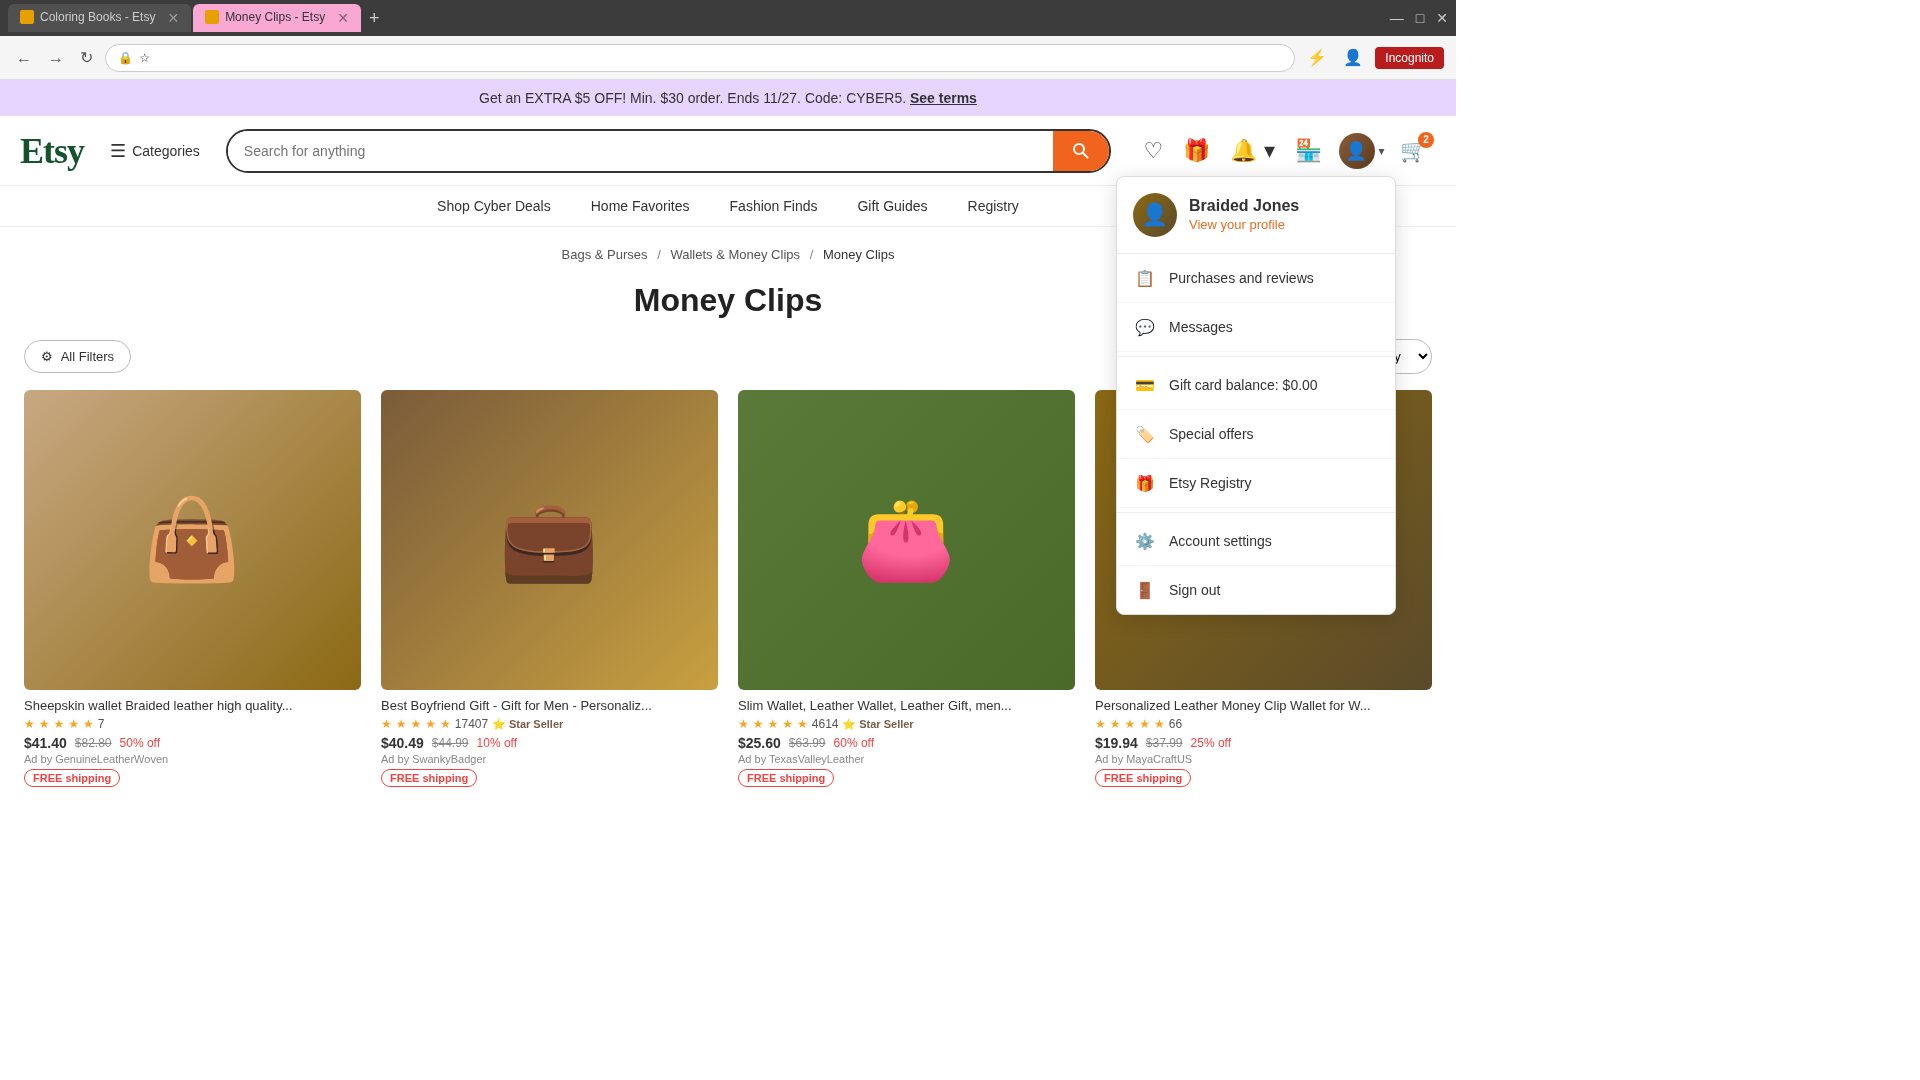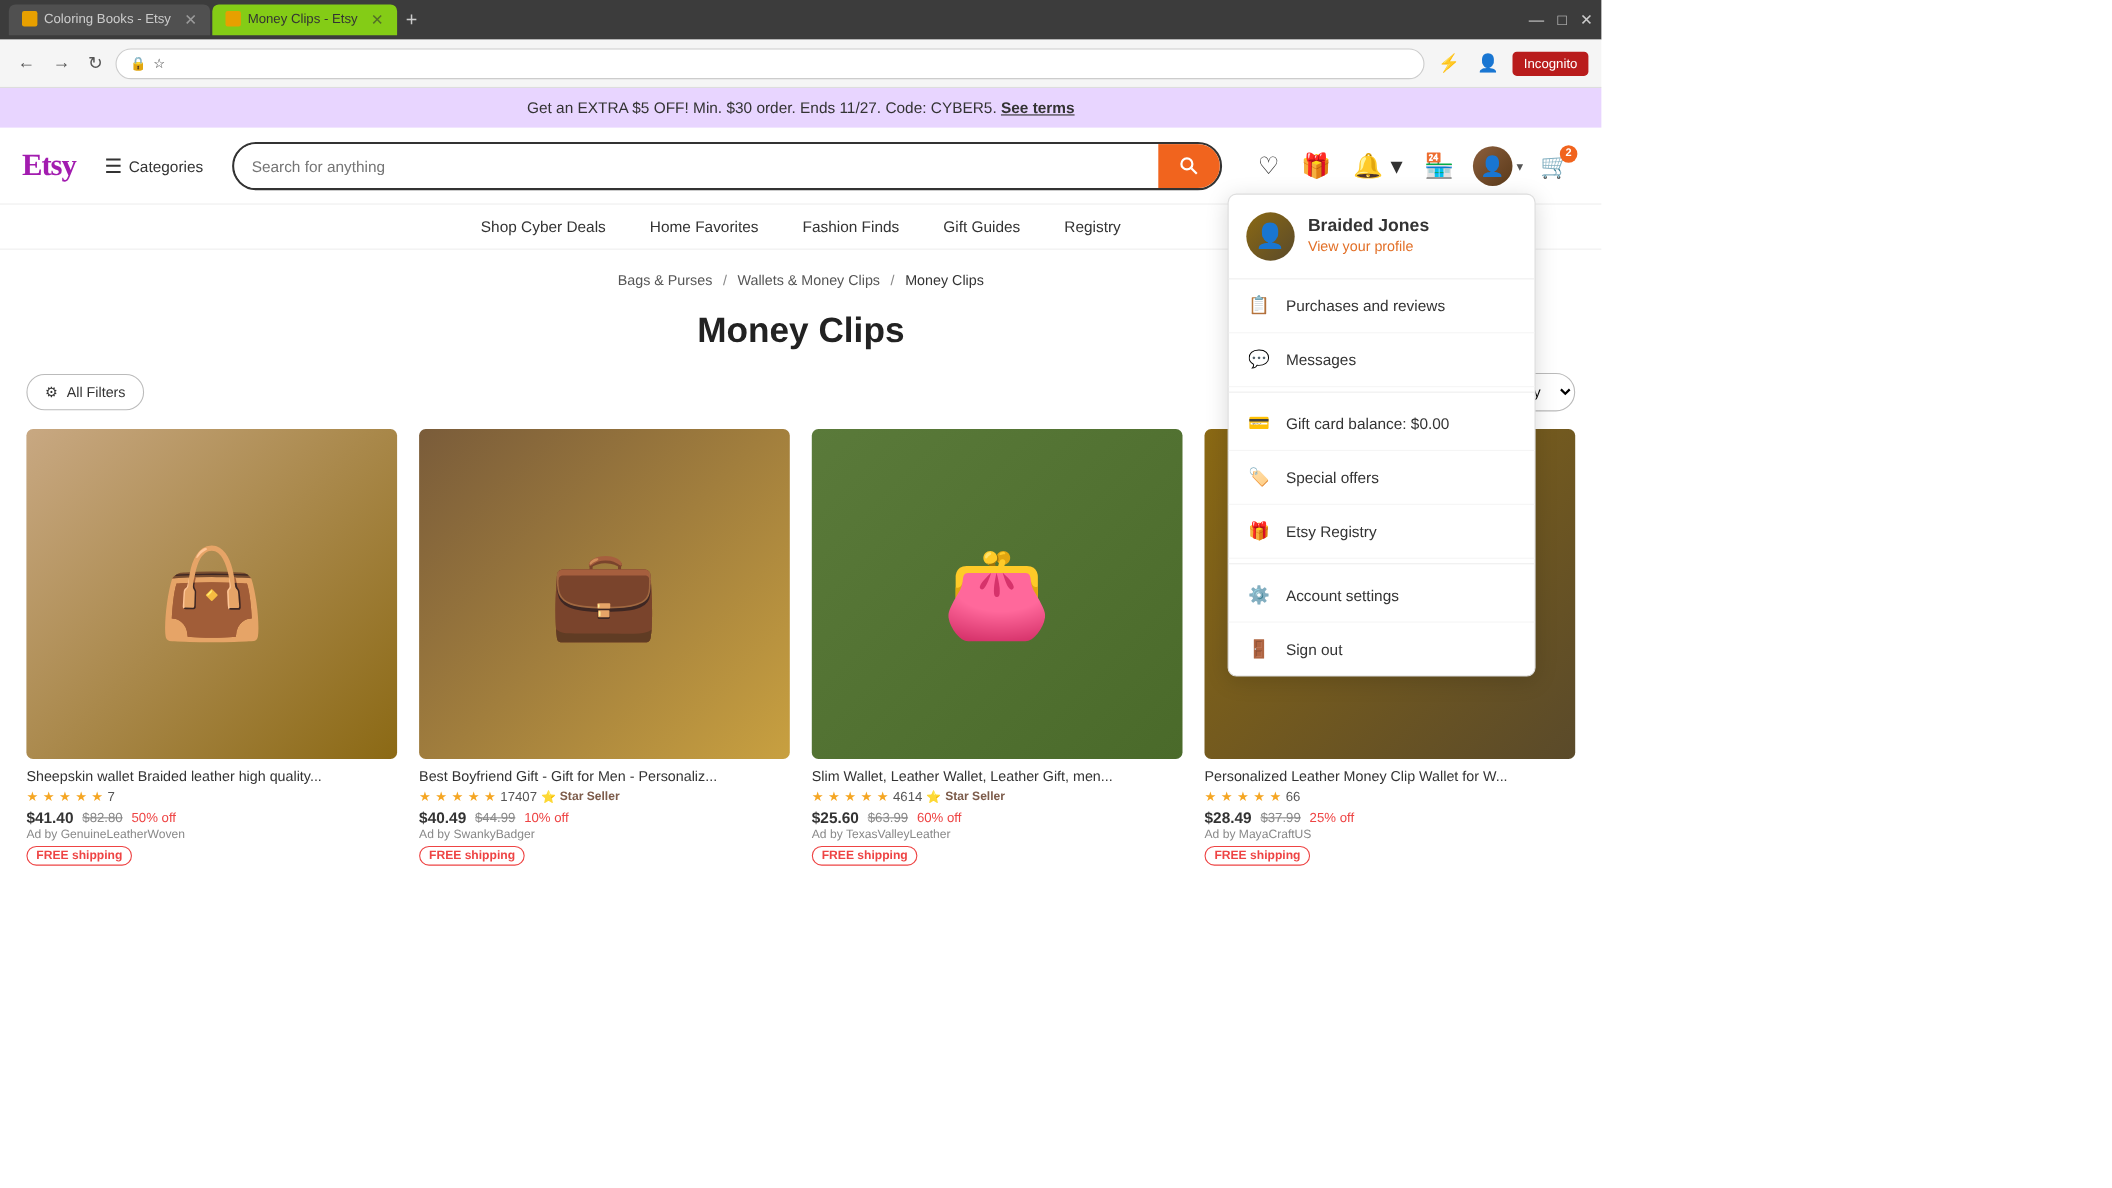--- a/index.html
+++ b/index.html
@@ -2,40 +2,40 @@
 <html><head>
   <meta charset="utf-8">
   <style>
     * { margin: 0; padding: 0; box-sizing: border-box; }
     body { font-family: -apple-system, BlinkMacSystemFont, 'Segoe UI', sans-serif; background: #fff; width: 1456px; min-height: 820px; overflow-x: hidden; }
 
     
     .browser-chrome { background: #3c3c3c; height: 36px; display: flex; align-items: center; padding: 0 8px; gap: 8px; }
     .browser-tabs { display: flex; gap: 2px; }
     .browser-tab { display: flex; gap: 6px; padding: 6px 12px; border-radius: 6px 6px 0 0; font-size: 12px; color: #ccc; background: #505050; cursor: pointer; max-width: 200px; }
-    .browser-tab.active { background: #84cc16; color: #333; }
+    .browser-tab.active { background: #f9a8d4; color: #333; }
     .browser-tab .tab-icon { width: 14px; height: 14px; border-radius: 2px; background: #e8a000; display: inline-block; }
     .browser-tab .close-tab { margin-left: 6px; opacity: 0.6; font-size: 14px; }
     .browser-tab-add { background: none; border: none; color: #ccc; font-size: 18px; cursor: pointer; padding: 0 6px; }
 
     .browser-nav { background: #f5f5f5; height: 44px; display: flex; align-items: center; padding: 0 12px; gap: 8px; border-bottom: 1px solid #ddd; }
     .nav-btn { background: none; border: none; cursor: pointer; font-size: 16px; color: #555; padding: 4px; border-radius: 4px; }
     .address-bar { flex: 1; height: 28px; border: 1px solid #ccc; border-radius: 14px; padding: 0 12px; font-size: 12px; color: #333; background: #fff; display: flex; align-items: center; gap: 6px; }
     .address-bar-text { flex: 1; font-size: 12px; color: #333; overflow: hidden; white-space: nowrap; text-overflow: ellipsis; }
     .nav-icons-right { display: flex; gap: 8px; align-items: center; }
     .nav-icon-btn { background: none; border: none; cursor: pointer; font-size: 16px; color: #555; padding: 4px; }
     .incognito-btn { background: #b91c1c; color: #fff; border: none; padding: 4px 10px; border-radius: 4px; font-size: 12px; cursor: pointer; }
 
     
     .promo-banner { background: #e8d5ff; text-align: center; padding: 10px; font-size: 14px; color: #333; }
     .promo-banner a { color: #333; font-weight: 600; }
 
     
     .site-header { display: flex; align-items: center; padding: 0 20px; height: 70px; border-bottom: 1px solid #eee; gap: 16px; position: relative; }
-    .etsy-logo { font-size: 28px; font-weight: 900; color: #a21caf; font-family: Georgia, serif; letter-spacing: -1px; text-decoration: none; }
+    .etsy-logo { font-size: 36px; font-weight: 900; color: #14532d; font-family: Georgia, serif; letter-spacing: -1px; text-decoration: none; }
     .categories-btn { display: flex; align-items: center; gap: 6px; background: none; border: none; cursor: pointer; font-size: 14px; color: #333; padding: 6px 10px; border-radius: 4px; white-space: nowrap; }
     .hamburger { font-size: 18px; }
     .search-bar { flex: 1; display: flex; align-items: flex-end; border: 2px solid #333; border-radius: 24px; overflow: hidden; height: 44px; }
     .search-input { flex: 1; border: none; outline: none; padding: 0 16px; font-size: 14px; height: 100%; }
     .search-btn { background: #f1641e; border: none; cursor: pointer; padding: 0 18px; height: 100%; display: flex; align-items: center; justify-content: center; }
     .search-btn svg { fill: white; }
     .header-icons { display: flex; align-items: center; gap: 4px; margin-left: 8px; }
     .header-icon-btn { background: none; border: none; cursor: pointer; padding: 8px; font-size: 22px; color: #333; position: relative; }
     .cart-badge { position: absolute; top: 2px; right: 2px; background: #f1641e; color: white; border-radius: 50%; width: 16px; height: 16px; font-size: 10px; display: flex; align-items: center; justify-content: center; font-weight: 700; }
     .profile-btn { display: flex; align-items: center; gap: 4px; background: none; border: none; cursor: pointer; padding: 4px; }
@@ -340,21 +340,21 @@
         <div class="product-title">Personalized Leather Money Clip Wallet for W...</div>
         <div class="stars">
           <span class="star">★</span>
           <span class="star">★</span>
           <span class="star">★</span>
           <span class="star">★</span>
           <span class="star">★</span>
           <span class="reviews-count">66</span>
         </div>
         <div class="price-row">
-          <span class="current-price">$28.49</span>
+          <span class="current-price">$19.94</span>
           <span class="original-price">$37.99</span>
           <span class="discount-pct">25% off</span>
         </div>
         <div class="ad-label">Ad by MayaCraftUS</div>
         <span class="free-shipping">FREE shipping</span>
       </div>
     </div>
 
   </div>
 </div>

